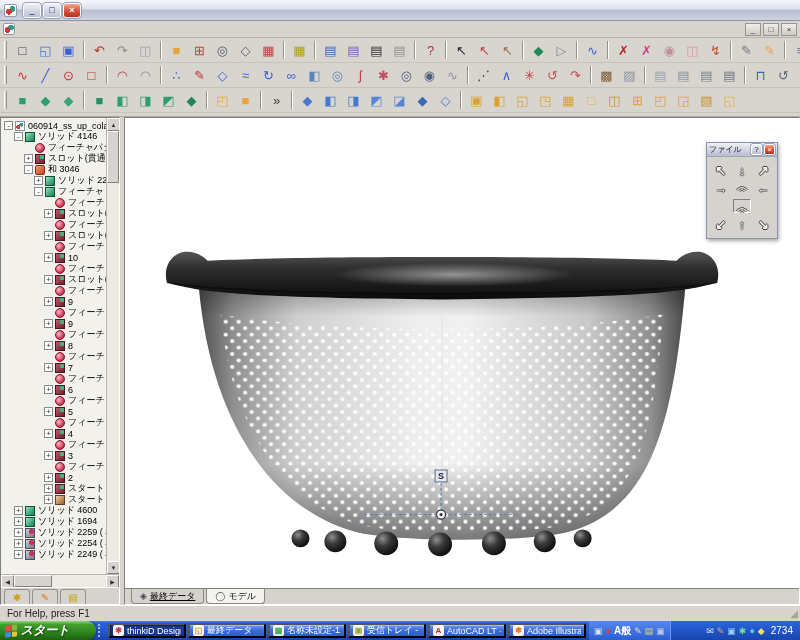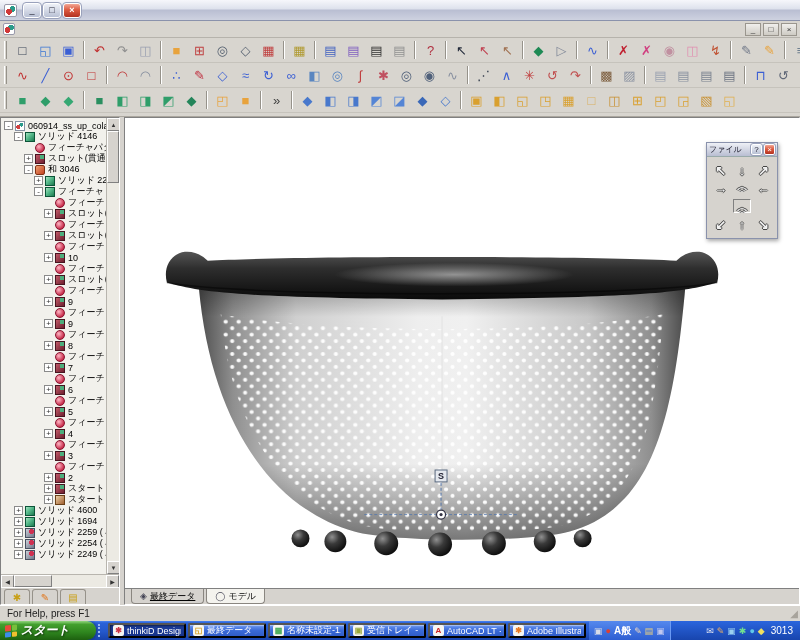--- a/index.html
+++ b/index.html
@@ -833,15 +833,15 @@
   </div>
   <div id="tray">
     <span id="trayicons" style="display:flex;gap:3px">
         <span class="tricon" style="color: rgb(232, 234, 244);">✉</span>
         <span class="tricon" style="color: rgb(240, 176, 96);">✎</span>
         <span class="tricon" style="color: rgb(154, 208, 240);">▣</span>
         <span class="tricon" style="color: rgb(112, 224, 144);">✱</span>
         <span class="tricon" style="color: rgb(96, 200, 232);">●</span>
         <span class="tricon" style="color: rgb(240, 224, 96);">◆</span>
       </span>
-    <span id="clock">3013</span>
+    <span id="clock">2734</span>
   </div>
 </div>
 
 </body></html>

